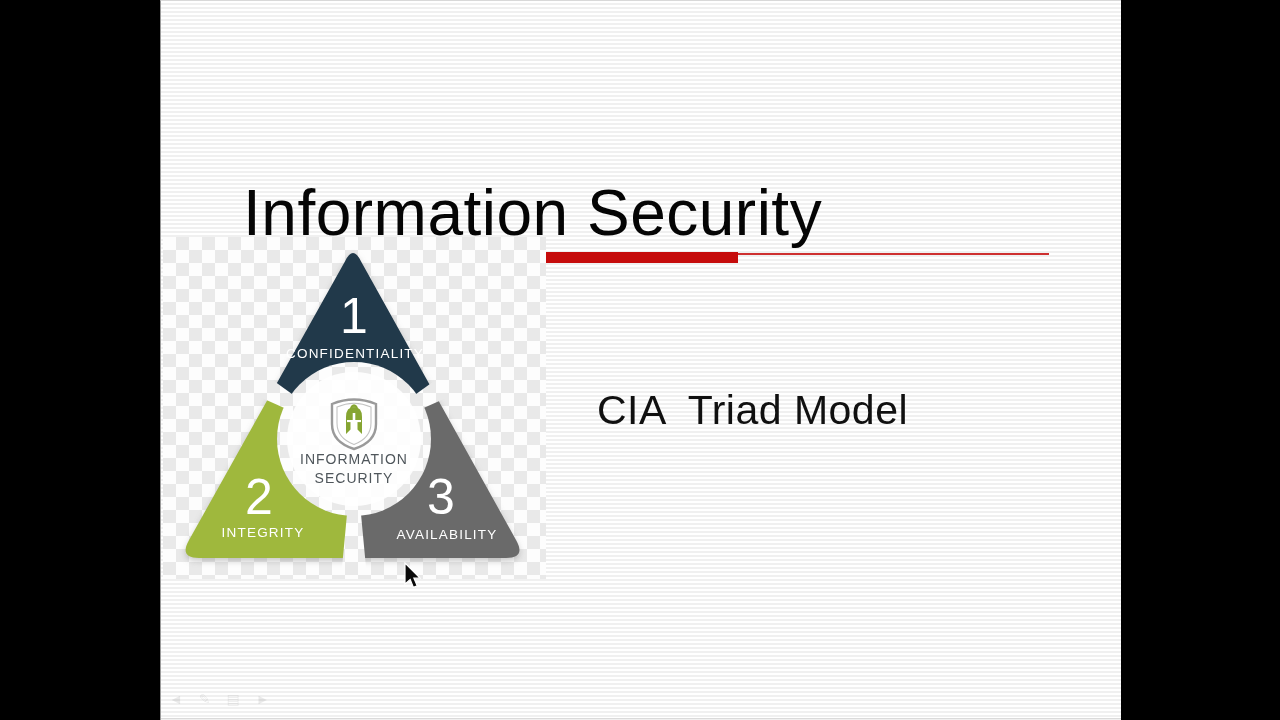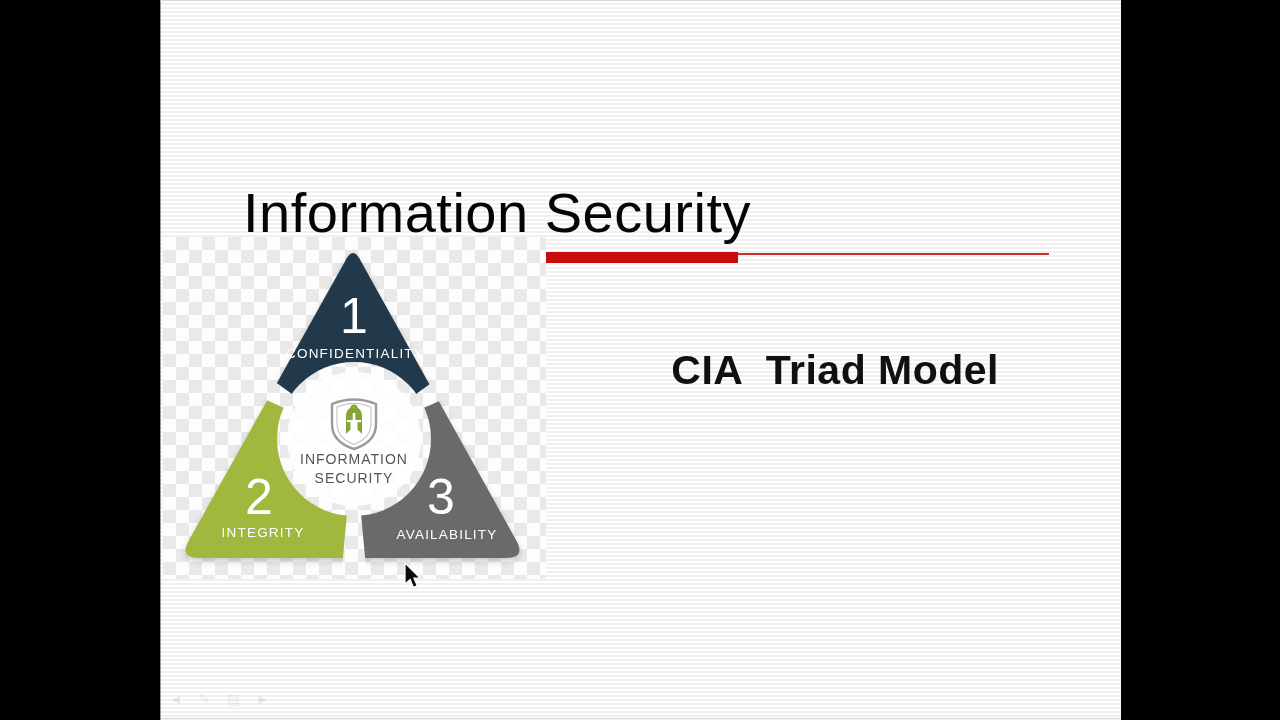--- a/index.html
+++ b/index.html
@@ -13,28 +13,28 @@
   .letterbox.right{left:1120px;width:160px;}
   .slide{
     position:absolute;left:160px;top:0;width:960px;height:720px;
     background-color:#ffffff;
     background-image:repeating-linear-gradient(to bottom,#ffffff 0px,#ffffff 2.4px,#f0f0f0 2.4px,#f0f0f0 4px);
     border-left:1px solid #9a9a9a;
     border-top:1px solid #d8d8d8;
   }
   .slide-title{
     position:absolute;left:82px;top:182px;
-    font-size:56px;line-height:60px;color:#050505;letter-spacing:0.5px;
+    font-size:64px;line-height:60px;color:#050505;letter-spacing:0.5px;
     white-space:pre;
   }
   .accent-bar{position:absolute;left:385px;top:251px;width:192px;height:11px;}
   .accent-line{position:absolute;left:577px;top:252px;width:311px;height:2px;opacity:.85;}
   .cia-heading{
-    position:absolute;left:436px;top:346px;width:402px;
-    text-align:right;font-size:41px;color:#101010;white-space:pre;letter-spacing:0.5px;font-weight:bold;
+    position:absolute;left:436px;top:386px;width:402px;
+    text-align:left;font-size:41px;color:#101010;white-space:pre;letter-spacing:0.5px;
   }
   .diagram{
     position:absolute;left:2px;top:236px;width:383px;height:342px;
     background-color:#fdfdfd;
     background-image:
       linear-gradient(45deg,#e9e9e9 25%,transparent 25%,transparent 75%,#e9e9e9 75%),
       linear-gradient(45deg,#e9e9e9 25%,transparent 25%,transparent 75%,#e9e9e9 75%);
     background-size:26px 26px;
     background-position:0 0,13px 13px;
   }

